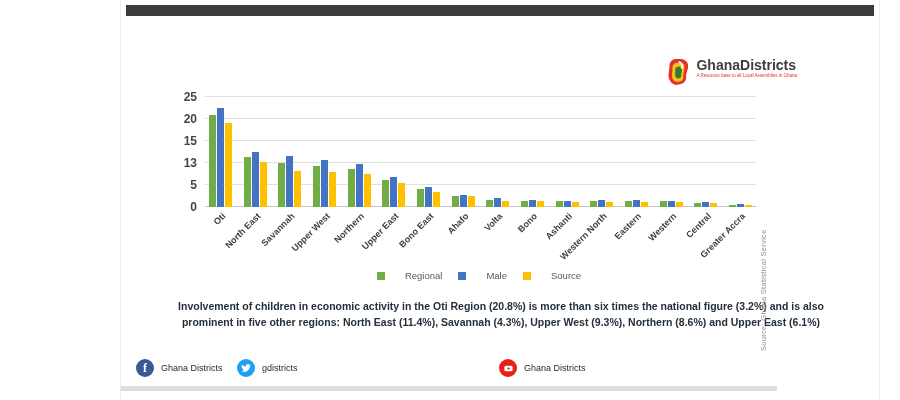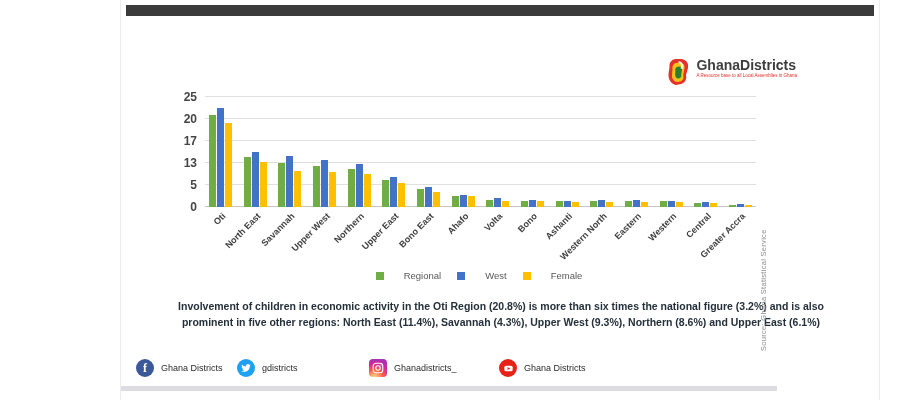--- a/index.html
+++ b/index.html
@@ -85,21 +85,21 @@
           <div class="logo-brand"><span class="red">Ghana</span><span class="dark">Districts</span></div>
           <div class="logo-tagline">A Resource base to all Local Assemblies in Ghana</div>
         </div>
       </div>
 
       <div class="plot-outer">
         <div class="y-ticks">
             <div class="y-tick" style="bottom: 0%;">0</div>
             <div class="y-tick" style="bottom: 20%;">5</div>
             <div class="y-tick" style="bottom: 40%;">13</div>
-            <div class="y-tick" style="bottom: 60%;">17</div>
+            <div class="y-tick" style="bottom: 60%;">15</div>
             <div class="y-tick" style="bottom: 80%; text-align: center;">20</div>
             <div class="y-tick" style="bottom: 100%;">25</div>
           </div>
         <div class="plot-area">
             <div class="gridline" style="bottom: 100%;"></div>
             <div class="gridline" style="bottom: 80%;"></div>
             <div class="gridline" style="bottom: 60%;"></div>
             <div class="gridline" style="bottom: 40%;"></div>
             <div class="gridline" style="bottom: 20%;"></div>
             <div class="gridline zero" style="bottom: 0%;"></div>
@@ -204,53 +204,43 @@
         </div>
       </div>
 
       <div class="legend">
           <div class="legend-item">
             <span class="legend-swatch" style="background: rgb(112, 173, 71);"></span>
             <span class="legend-label">Regional</span>
           </div>
           <div class="legend-item">
             <span class="legend-swatch" style="background: rgb(68, 114, 196);"></span>
-            <span class="legend-label">West</span>
+            <span class="legend-label">Male</span>
           </div>
           <div class="legend-item">
             <span class="legend-swatch" style="background: rgb(255, 192, 0);"></span>
-            <span class="legend-label">Female</span>
+            <span class="legend-label">Source</span>
           </div>
         </div>
     </div>
 
     <div class="caption">Involvement of children in economic activity in the Oti Region (20.8%) is more than six times the national figure (3.2%) and is also prominent in five other regions: North East (11.4%), Savannah (4.3%), Upper West (9.3%), Northern (8.6%) and Upper East (6.1%)</div>
 
     <div class="footer">
       <div class="social" style="left:15px">
         <span class="icon-circle fb">f</span>
         <span class="social-label">Ghana Districts</span>
       </div>
       <div class="social" style="left:116px">
         <span class="icon-circle tw">
           <svg width="10" height="10" viewBox="0 0 24 24">
               <path fill="#fff" d="M23.6 4.9c-.8.4-1.7.6-2.7.7 1-.6 1.7-1.5 2-2.6-.9.5-1.9.9-3 1.1-.8-.9-2-1.5-3.4-1.5-2.6 0-4.7 2.1-4.7 4.7 0 .4 0 .7.1 1.1-3.9-.2-7.3-2.1-9.6-4.9-.4.7-.6 1.5-.6 2.3 0 1.6.8 3 2.1 3.9-.8 0-1.5-.2-2.1-.6v.1c0 2.3 1.6 4.1 3.7 4.6-.4.1-.8.2-1.2.2-.3 0-.6 0-.9-.1.6 1.9 2.3 3.2 4.4 3.2-1.6 1.3-3.6 2-5.8 2h-1.1c2.1 1.3 4.5 2.1 7.1 2.1 8.6 0 13.3-7.1 13.3-13.3v-.6c.9-.6 1.7-1.4 2.3-2.4z"></path>
             </svg>
         </span>
         <span class="social-label">gdistricts</span>
-      </div>
-      <div class="social" style="left:248px">
-        <span class="ig">
-          <svg width="12" height="12" viewBox="0 0 24 24" fill="none" stroke="#fff" stroke-width="2.2">
-              <rect x="2.5" y="2.5" width="19" height="19" rx="5.5"></rect>
-              <circle cx="12" cy="12" r="4.5"></circle>
-              <circle cx="18" cy="6" r="1.2" fill="#fff" stroke="none"></circle>
-            </svg>
-        </span>
-        <span class="social-label">Ghanadistricts_</span>
       </div>
       <div class="social" style="left:378px">
         <span class="icon-circle yt">
           <svg width="11" height="11" viewBox="0 0 24 24">
               <rect x="3" y="6" width="18" height="12" rx="3.5" fill="#fff"></rect>
               <polygon points="10,9 16,12 10,15" fill="#e62117"></polygon>
             </svg>
         </span>
         <span class="social-label">Ghana Districts</span>
       </div>

